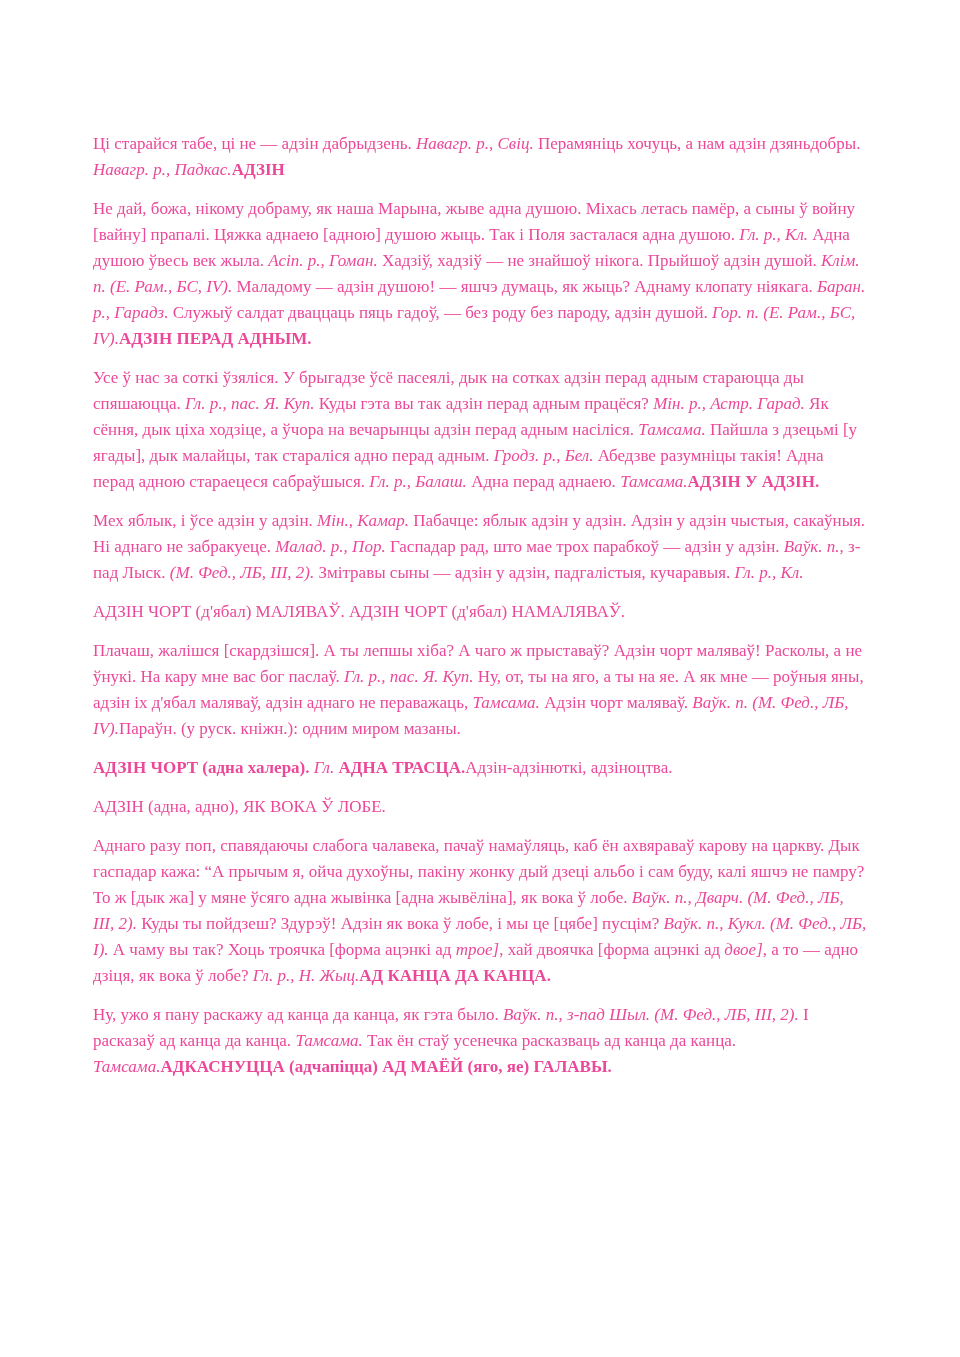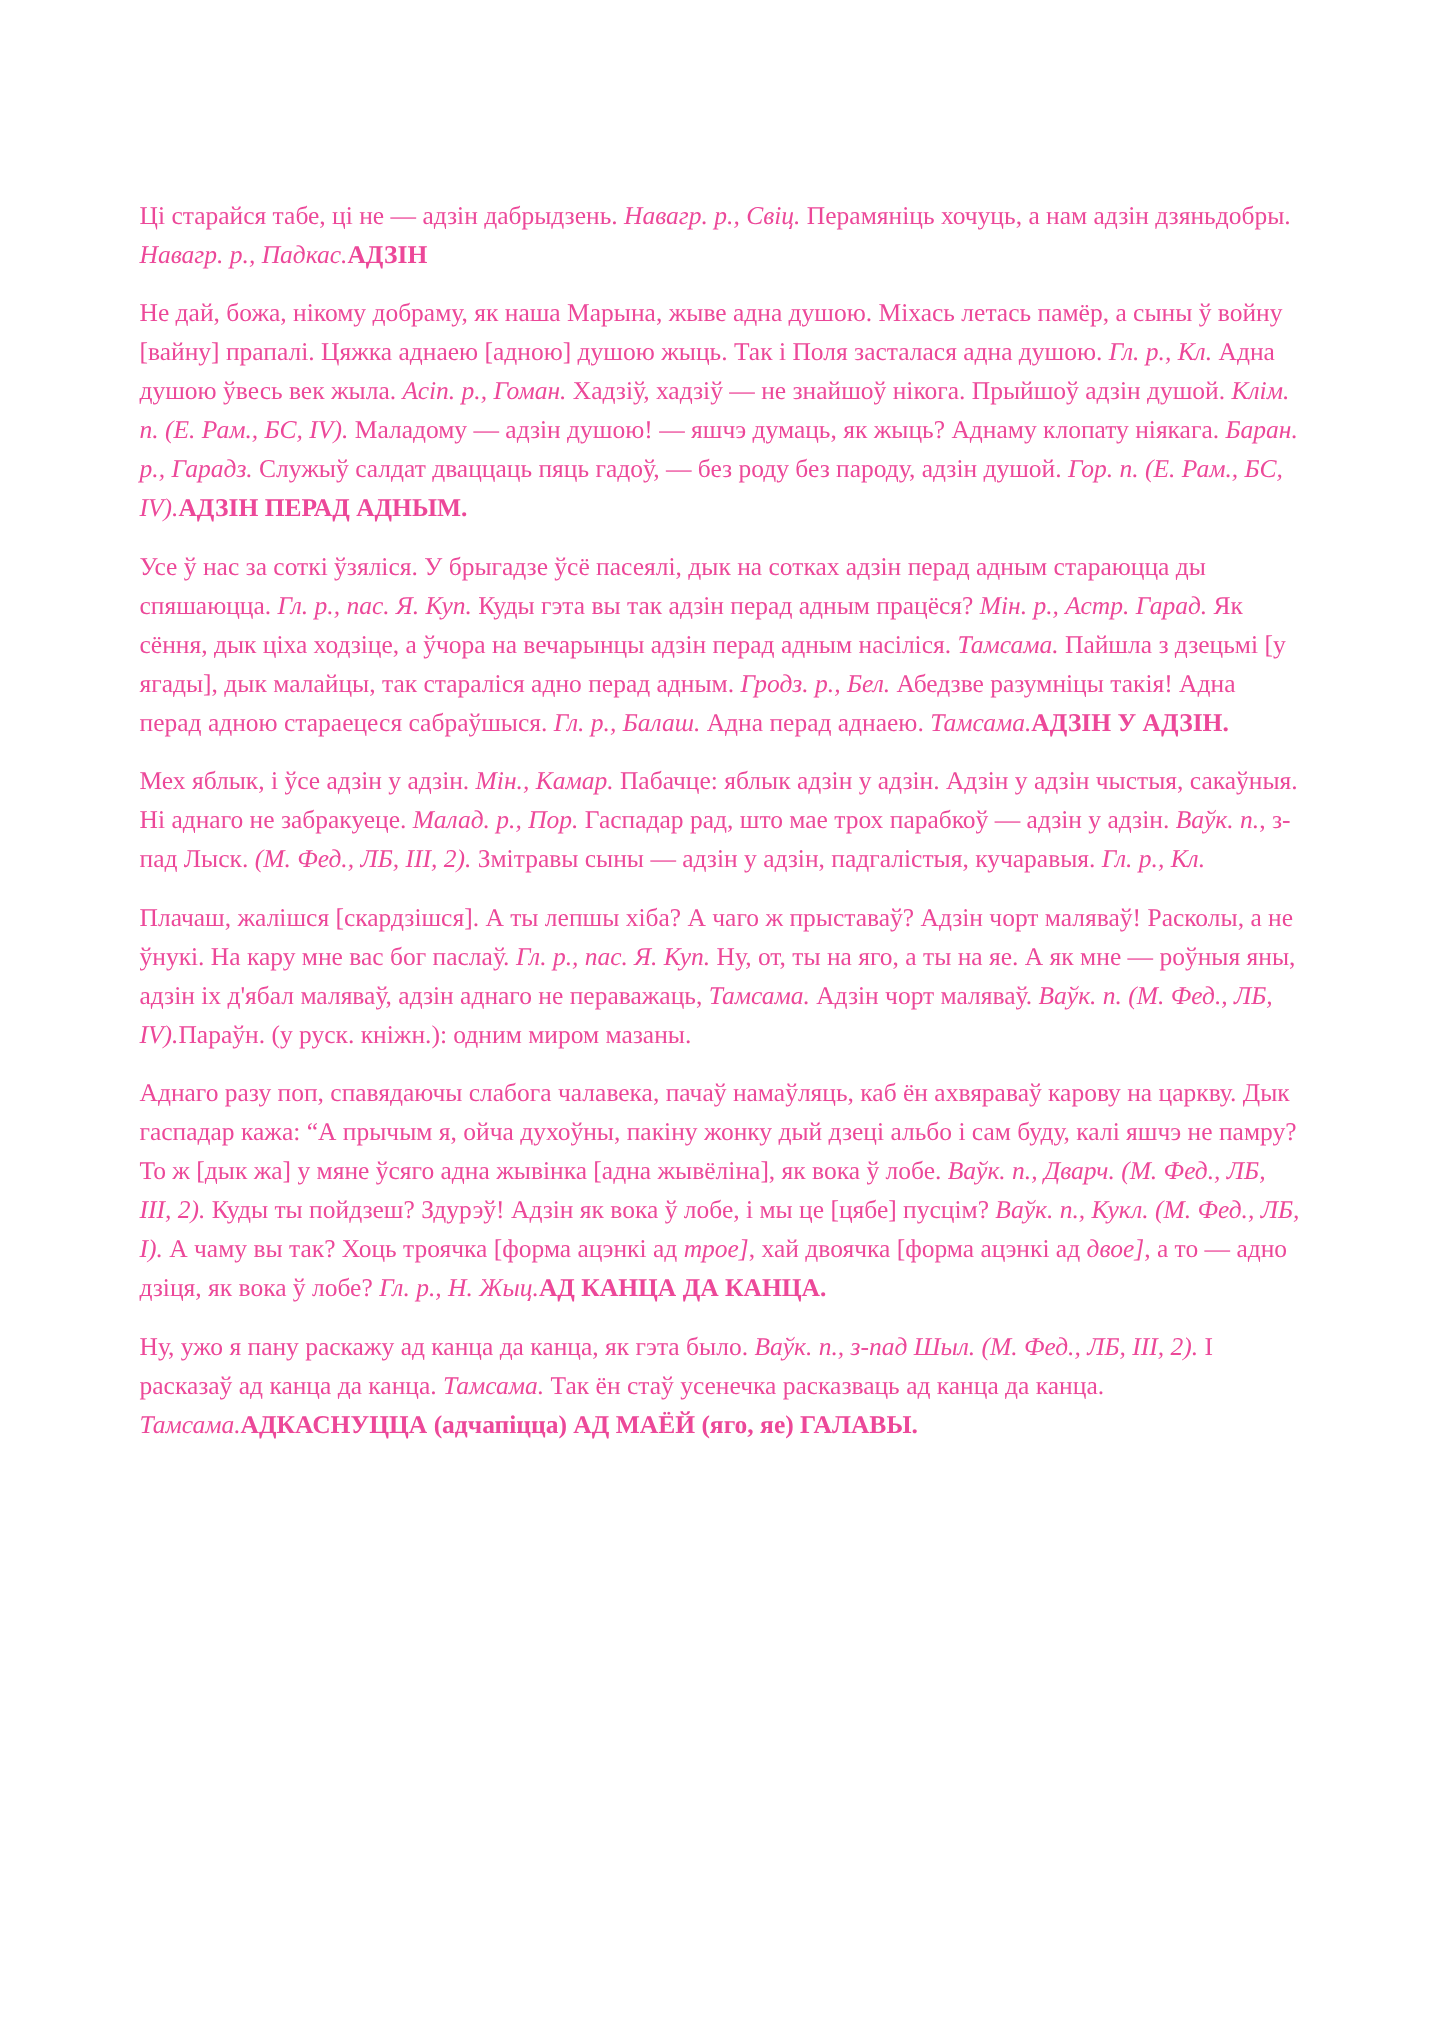--- a/index.html
+++ b/index.html
@@ -30,16 +30,19 @@
   .run-b { font-style: normal; font-weight: bold; }
 </style>
 </head>
 <body>
 
 <div class="page">
     <p class="para"><span class="run-n">Ці старайся табе, ці не — адзін дабрыдзень. </span><span class="run-i">Навагр. р., Свіц.</span><span class="run-n"> Перамяніць хочуць, а нам адзін дзяньдобры. </span><span class="run-i">Навагр. р., Падкас.</span><span class="run-b">АДЗІН</span></p>
     <p class="para"><span class="run-n">Не дай, божа, нікому добраму, як наша Марына, жыве адна душою. Міхась летась памёр, а сыны ў войну [вайну] прапалі. Цяжка аднаею [адною] душою жыць. Так і Поля засталася адна душою. </span><span class="run-i">Гл. р., Кл.</span><span class="run-n"> Адна душою ўвесь век жыла. </span><span class="run-i">Асіп. р., Гоман.</span><span class="run-n"> Хадзіў, хадзіў — не знайшоў нікога. Прыйшоў адзін душой. </span><span class="run-i">Клім. п. (Е. Рам., БС, IV).</span><span class="run-n"> Маладому — адзін душою! — яшчэ думаць, як жыць? Аднаму клопату ніякага. </span><span class="run-i">Баран. р., Гарадз.</span><span class="run-n"> Служыў салдат дваццаць пяць гадоў, — без роду без пароду, адзін душой. </span><span class="run-i">Гор. п. (Е. Рам., БС, IV).</span><span class="run-b">АДЗІН ПЕРАД АДНЫМ.</span></p>
     <p class="para"><span class="run-n">Усе ў нас за соткі ўзяліся. У брыгадзе ўсё пасеялі, дык на сотках адзін перад адным стараюцца ды спяшаюцца. </span><span class="run-i">Гл. р., пас. Я. Куп.</span><span class="run-n"> Куды гэта вы так адзін перад адным працёся? </span><span class="run-i">Мін. р., Астр. Гарад.</span><span class="run-n"> Як сёння, дык ціха ходзіце, а ўчора на вечарынцы адзін перад адным насіліся. </span><span class="run-i">Тамсама.</span><span class="run-n"> Пайшла з дзецьмі [у ягады], дык малайцы, так стараліся адно перад адным. </span><span class="run-i">Гродз. р., Бел.</span><span class="run-n"> Абедзве разумніцы такія! Адна перад адною стараецеся сабраўшыся. </span><span class="run-i">Гл. р., Балаш.</span><span class="run-n"> Адна перад аднаею. </span><span class="run-i">Тамсама.</span><span class="run-b">АДЗІН У АДЗІН.</span></p>
     <p class="para"><span class="run-n">Мех яблык, і ўсе адзін у адзін. </span><span class="run-i">Мін., Камар.</span><span class="run-n"> Пабачце: яблык адзін у адзін. Адзін у адзін чыстыя, сакаўныя. Ні аднаго не забракуеце. </span><span class="run-i">Малад. р., Пор.</span><span class="run-n"> Гаспадар рад, што мае трох парабкоў — адзін у адзін. </span><span class="run-i">Ваўк. п.</span><span class="run-n">, з-пад Лыск. </span><span class="run-i">(М. Фед., ЛБ, ІІІ, 2).</span><span class="run-n"> Змітравы сыны — адзін у адзін, падгалістыя, кучаравыя. </span><span class="run-i">Гл. р., Кл.</span></p>
+    <p class="para"><span class="run-n">АДЗІН ЧОРТ (д'ябал) МАЛЯВАЎ. АДЗІН ЧОРТ (д'ябал) НАМАЛЯВАЎ.</span></p>
     <p class="para"><span class="run-n">Плачаш, жалішся [скардзішся]. А ты лепшы хіба? А чаго ж прыставаў? Адзін чорт маляваў! Расколы, а не ўнукі. На кару мне вас бог паслаў. </span><span class="run-i">Гл. р., пас. Я. Куп.</span><span class="run-n"> Ну, от, ты на яго, а ты на яе. А як мне — роўныя яны, адзін іх д'ябал маляваў, адзін аднаго не пераважаць, </span><span class="run-i">Тамсама.</span><span class="run-n"> Адзін чорт маляваў. </span><span class="run-i">Ваўк. п. (М. Фед., ЛБ, IV).</span><span class="run-n">Параўн. (у руск. кніжн.): одним миром мазаны.</span></p>
+    <p class="para"><span class="run-b">АДЗІН ЧОРТ (адна халера). </span><span class="run-i">Гл. </span><span class="run-b">АДНА ТРАСЦА.</span><span class="run-n">Адзін-адзінюткі, адзіноцтва.</span></p>
+    <p class="para"><span class="run-n">АДЗІН (адна, адно), ЯК ВОКА Ў ЛОБЕ.</span></p>
     <p class="para"><span class="run-n">Аднаго разу поп, спавядаючы слабога чалавека, пачаў намаўляць, каб ён ахвяраваў карову на царкву. Дык гаспадар кажа: “А прычым я, ойча духоўны, пакіну жонку дый дзеці альбо і сам буду, калі яшчэ не памру? То ж [дык жа] у мяне ўсяго адна жывінка [адна жывёліна], як вока ў лобе. </span><span class="run-i">Ваўк. п., Дварч. (М. Фед., ЛБ, ІІІ, 2).</span><span class="run-n"> Куды ты пойдзеш? Здурэў! Адзін як вока ў лобе, і мы це [цябе] пусцім? </span><span class="run-i">Ваўк. п., Кукл. (М. Фед., ЛБ, І).</span><span class="run-n"> А чаму вы так? Хоць троячка [форма ацэнкі ад </span><span class="run-i">трое]</span><span class="run-n">, хай двоячка [форма ацэнкі ад </span><span class="run-i">двое]</span><span class="run-n">, а то — адно дзіця, як вока ў лобе? </span><span class="run-i">Гл. р., Н. Жыц.</span><span class="run-b">АД КАНЦА ДА КАНЦА.</span></p>
     <p class="para"><span class="run-n">Ну, ужо я пану раскажу ад канца да канца, як гэта было. </span><span class="run-i">Ваўк. п., з-пад Шыл. (М. Фед., ЛБ, ІІІ, 2).</span><span class="run-n"> І расказаў ад канца да канца. </span><span class="run-i">Тамсама.</span><span class="run-n"> Так ён стаў усенечка расказваць ад канца да канца. </span><span class="run-i">Тамсама.</span><span class="run-b">АДКАСНУЦЦА (адчапіцца) АД МАЁЙ (яго, яе) ГАЛАВЫ.</span></p>
   </div>
 
 </body></html>

